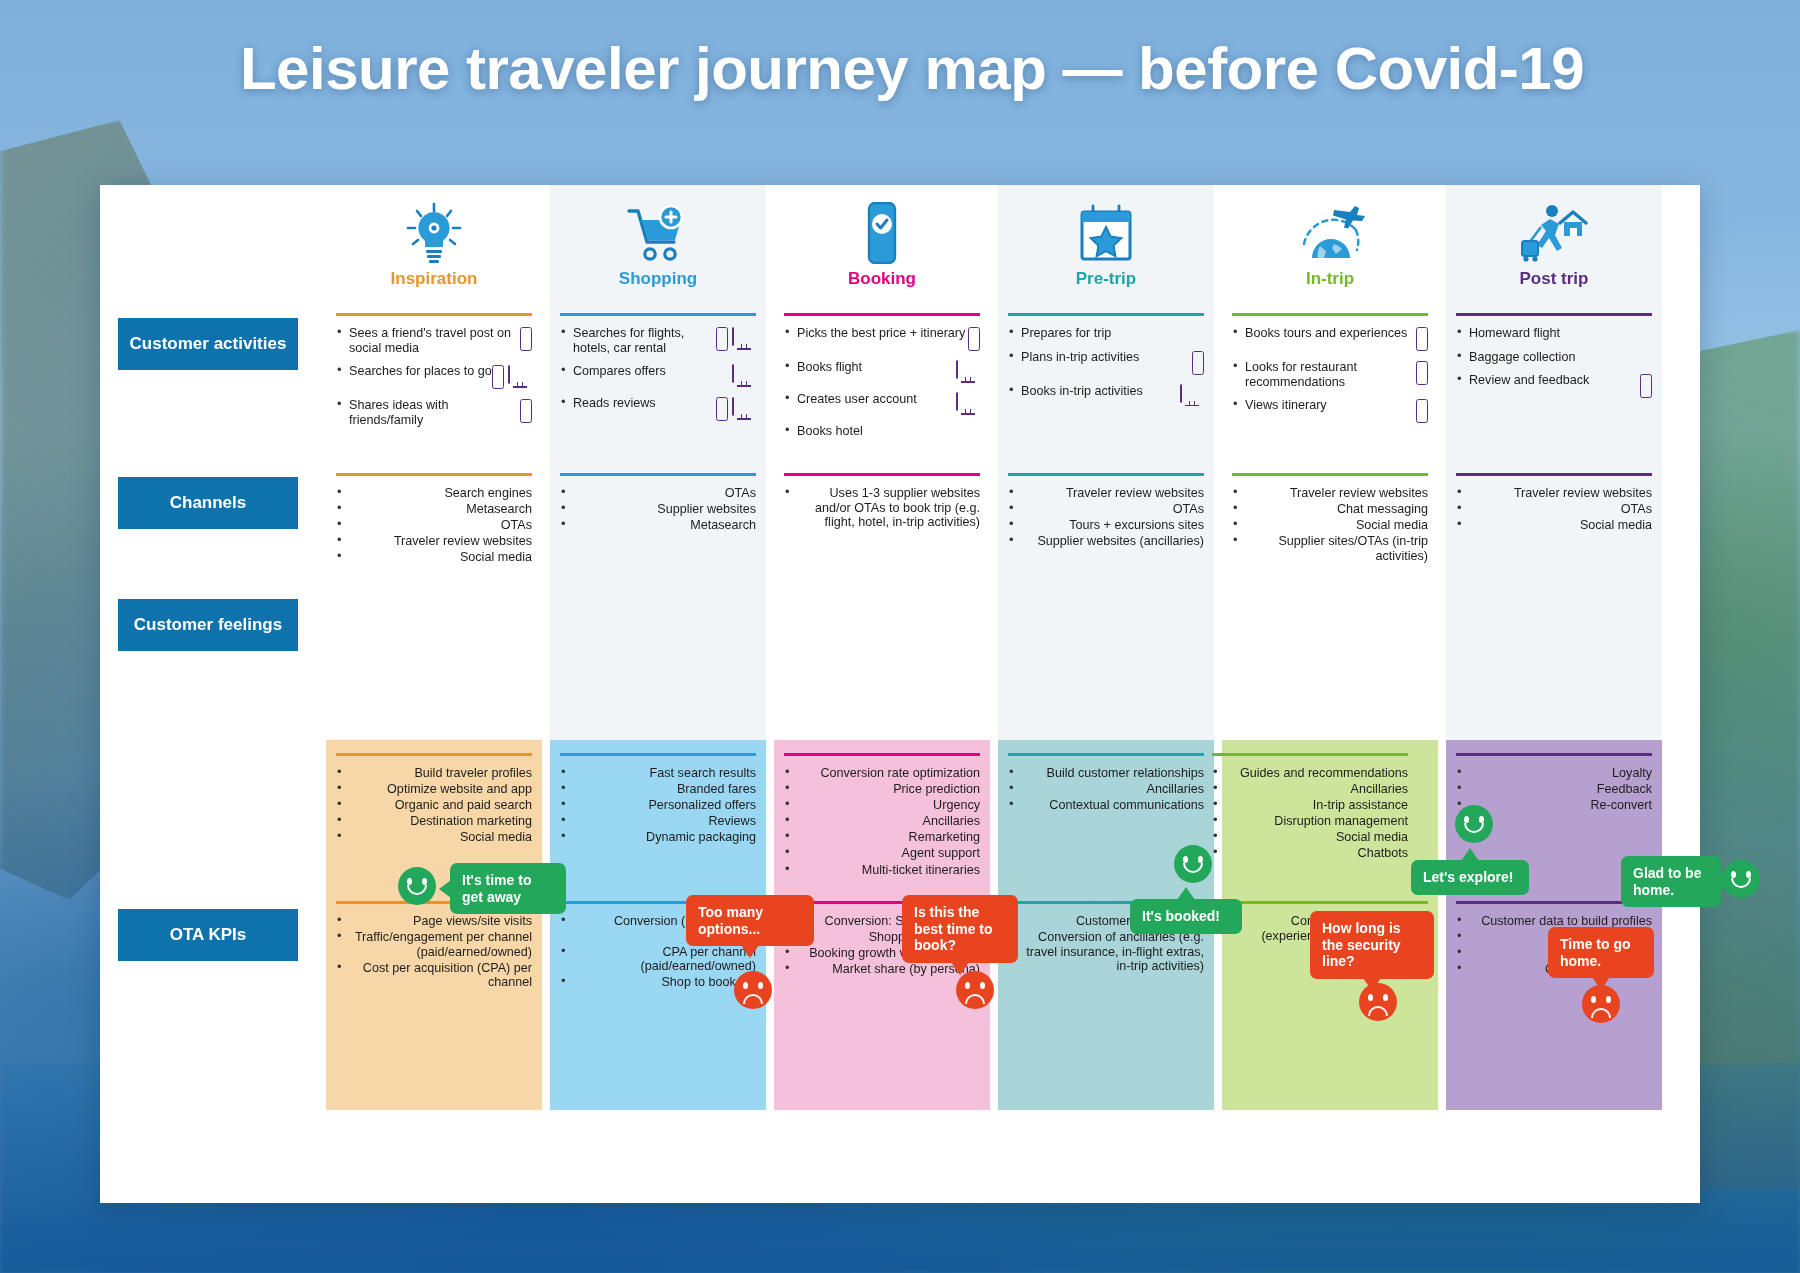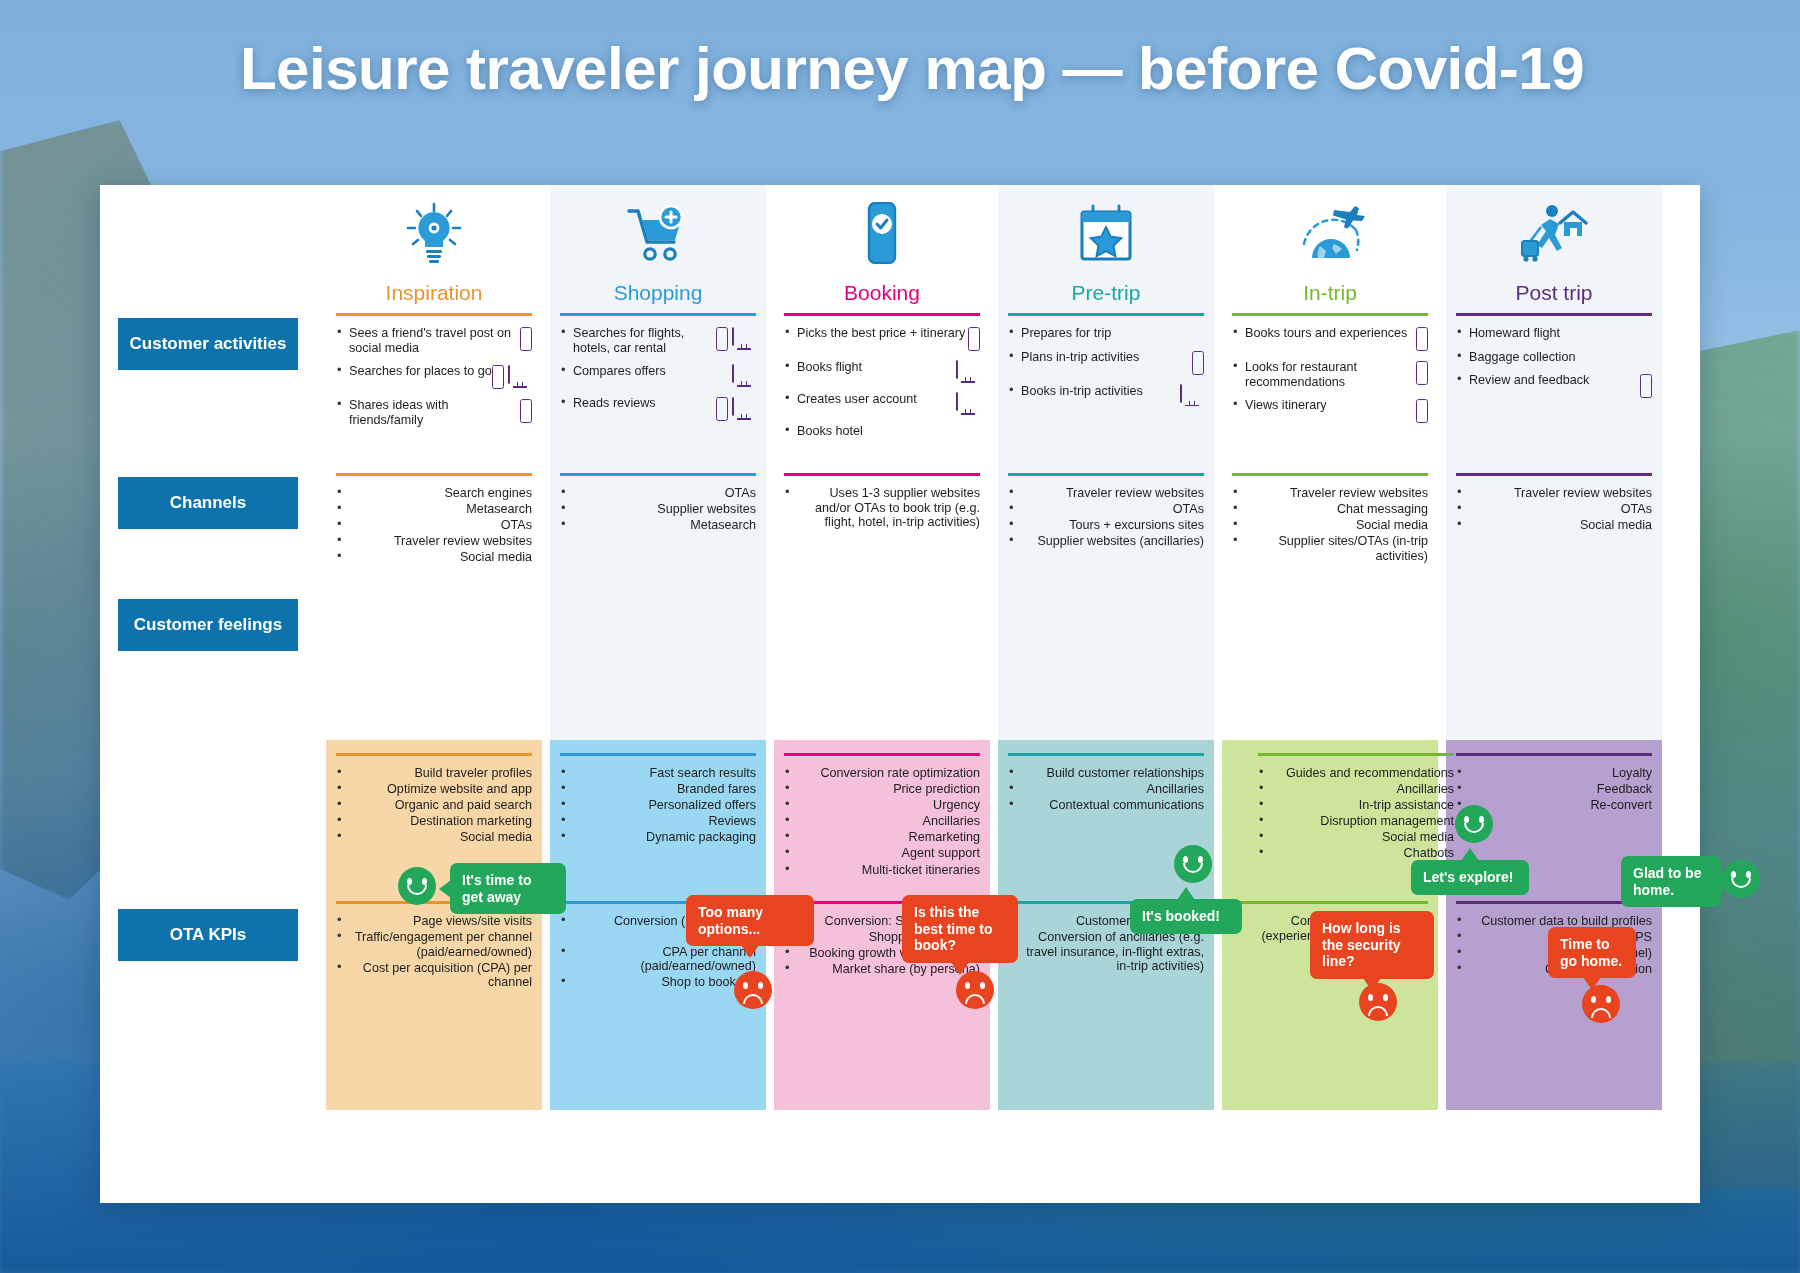--- a/index.html
+++ b/index.html
@@ -75,22 +75,21 @@
   
   .stage-head {
     position: absolute; top: 12px; width: 216px;
     text-align: center; z-index: 3;
   }
   .stage-icon {
     height: 72px; display: flex; align-items: center; justify-content: center;
   }
   .stage-icon svg { display: block; }
   .stage-label {
-    margin-top: 12px;
-    font-size: 21px; font-weight: normal;
+    font-size: 17px; font-weight: bold;
   }
 
   
   .row-label {
     position: absolute; left: 18px; width: 180px; height: 52px;
     background: #0e72ad; color: #ffffff;
     display: flex; align-items: center; justify-content: center;
     font-size: 17px; font-weight: bold;
     z-index: 4;
   }
@@ -578,21 +577,21 @@
       </div>
       <div class="cell" style="left:1122px; top:288px">
         <div class="cell-rule" style="background:#76b82a"></div>
         <ul class="bullets tight">
           <li>Traveler review websites</li>
           <li>Chat messaging</li>
           <li>Social media</li>
           <li>Supplier sites/OTAs (in-trip activities)</li>
         </ul>
       </div>
-      <div class="cell" style="left:1148px; top:568px">
+      <div class="cell" style="left:1102px; top:568px">
         <div class="cell-rule" style="background:#76b82a"></div>
         <ul class="bullets tight">
           <li>Guides and recommendations</li>
           <li>Ancillaries</li>
           <li>In-trip assistance</li>
           <li>Disruption management</li>
           <li>Social media</li>
           <li>Chatbots</li>
         </ul>
       </div>
@@ -699,21 +698,21 @@
          </div>
       <div class="bubble green" style="left:1311px; top:675px; width:118px">
            <span>Let's explore!</span>
            <span class="tail tail-up"></span>
          </div>
       <div class="emoji sad" style="left:1482px; top:800px">
            <span class="eye l"></span>
         <span class="eye r"></span>
         <span class="mouth"></span>
          </div>
-      <div class="bubble red" style="left:1448px; top:742px; width:88px">
+      <div class="bubble red" style="left:1448px; top:742px; width:106px">
            <span>Time to go home.</span>
            <span class="tail tail-down"></span>
          </div>
       <div class="emoji happy" style="left:1622px; top:675px">
            <span class="eye l"></span>
         <span class="eye r"></span>
         <span class="mouth"></span>
          </div>
       <div class="bubble green" style="left:1521px; top:671px; width:100px">
            <span>Glad to be home.</span>

